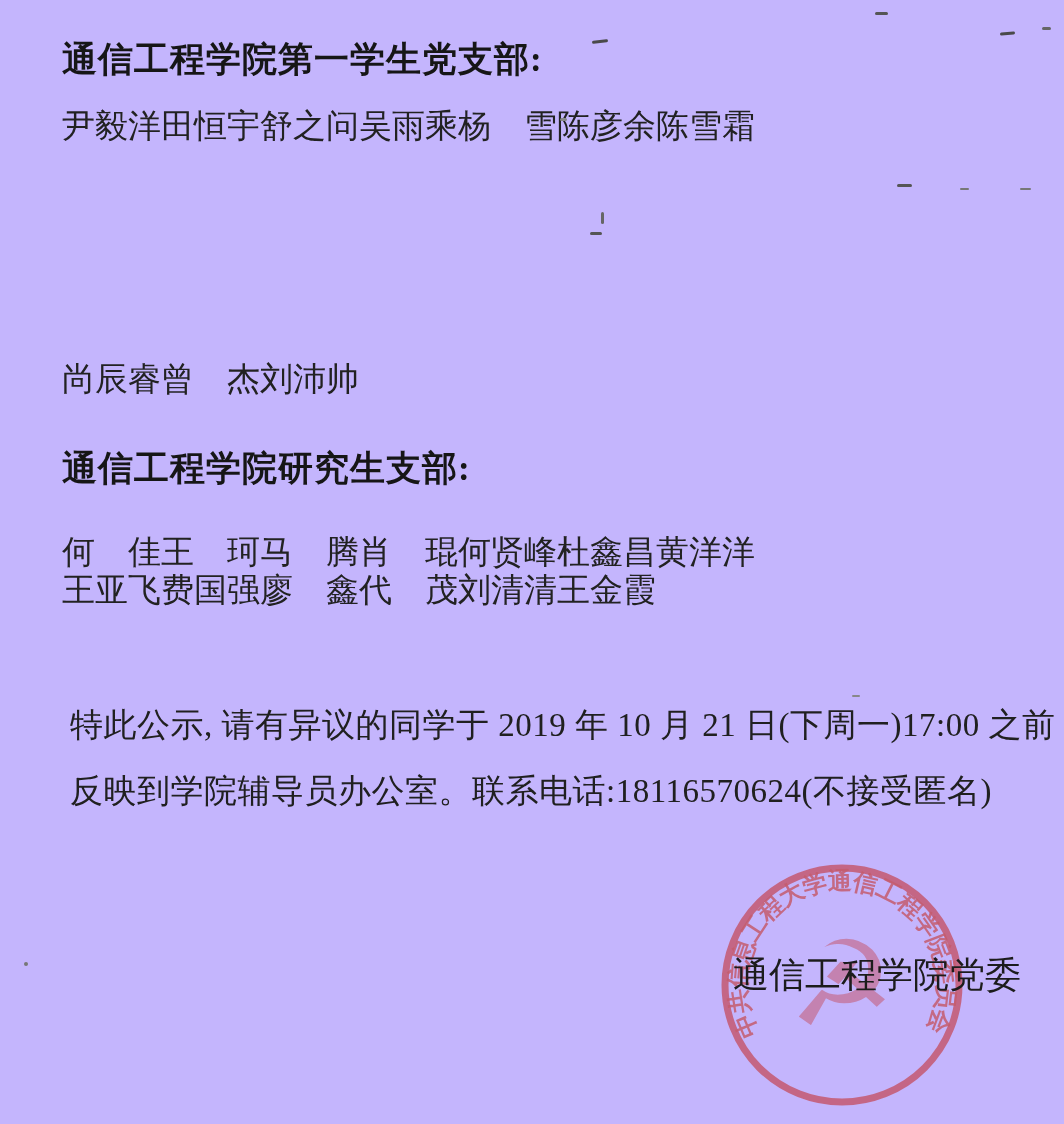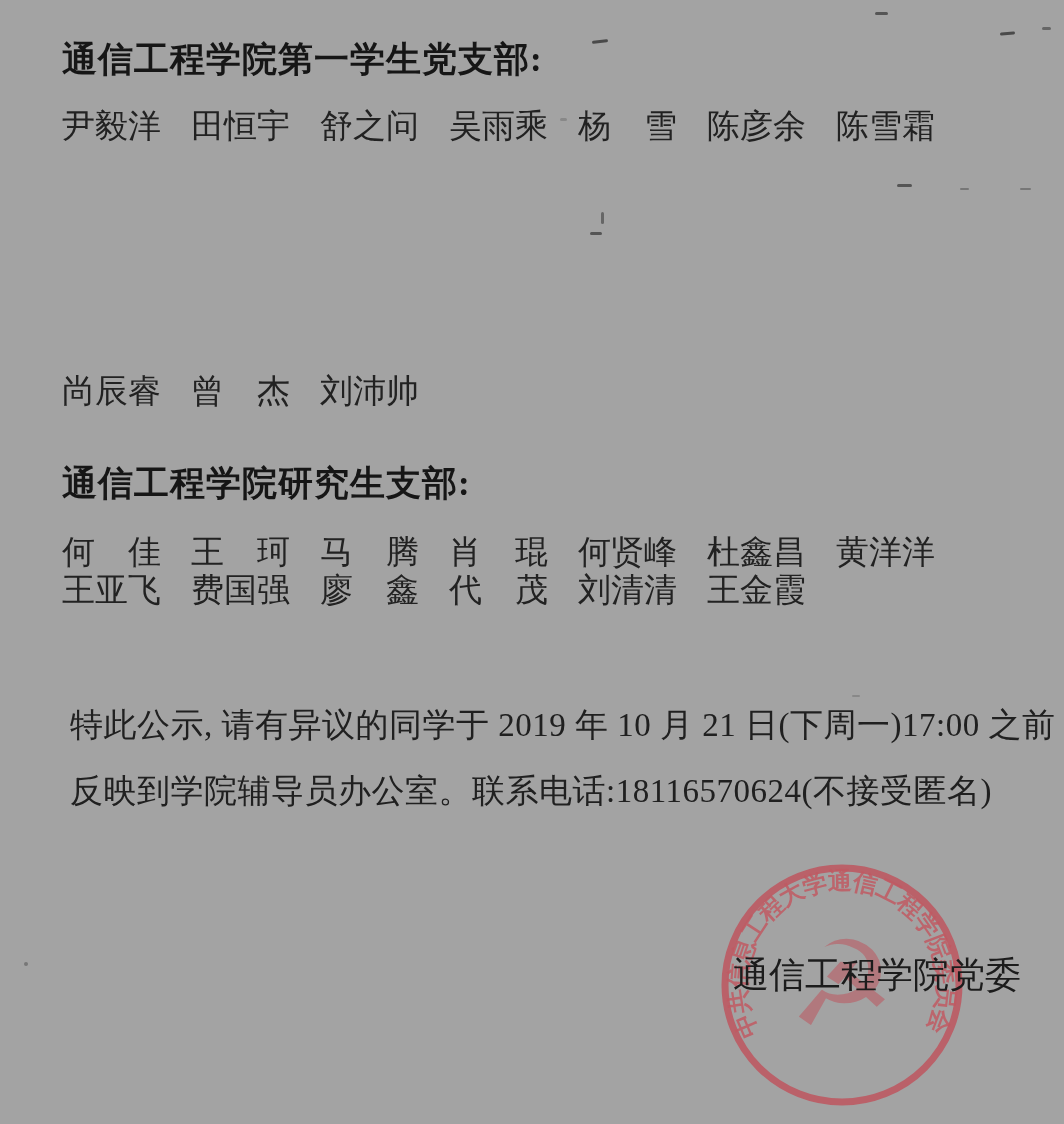--- a/index.html
+++ b/index.html
@@ -1,33 +1,33 @@
 <!DOCTYPE html>
 <html><head>
 <meta charset="utf-8">
 <style>
   html,body{margin:0;padding:0;background:#e8e8e6;}
   .page{
     position:relative;
     width:1064px;height:1124px;
     margin:0 auto;
-    background:#a3a3a3;
+    background:#c4b5fd;
     overflow:hidden;
     font-family:"Liberation Serif","DejaVu Serif",serif;
     color:#1e1e1e;
   }
   .heading{
     position:absolute;left:62px;
     font-size:35px;font-weight:bold;
     letter-spacing:1px;white-space:nowrap;
     color:#161616;
   }
   .name-row{
     position:absolute;left:62px;
-    display:flex;gap:30px;
+    display:flex;
     font-size:33px;white-space:nowrap;
     color:#222;
   }
   .name{display:inline-block;}
   .notice-line{
     position:absolute;left:70px;
     font-size:33px;white-space:nowrap;
     color:#202020;letter-spacing:0.5px;
   }
   .sig{
@@ -51,27 +51,27 @@
   <div class="name-row" style="top:104px">
     <span class="name">尹毅洋</span>
     <span class="name">田恒宇</span>
     <span class="name">舒之问</span>
     <span class="name">吴雨乘</span>
     <span class="name">杨　雪</span>
     <span class="name">陈彦余</span>
     <span class="name">陈雪霜</span>
   </div>
 
-  <div class="name-row" style="top:369px">
+  <div class="name-row" style="top:357px">
     <span class="name">尚辰睿</span>
     <span class="name">曾　杰</span>
     <span class="name">刘沛帅</span>
   </div>
 
-  <div class="heading" style="top:460px">通信工程学院研究生支部:</div>
+  <div class="heading" style="top:445px">通信工程学院研究生支部:</div>
   <div class="name-row" style="top:530px">
     <span class="name">何　佳</span>
     <span class="name">王　珂</span>
     <span class="name">马　腾</span>
     <span class="name">肖　琨</span>
     <span class="name">何贤峰</span>
     <span class="name">杜鑫昌</span>
     <span class="name">黄洋洋</span>
   </div>
   <div class="name-row" style="top:568px">

